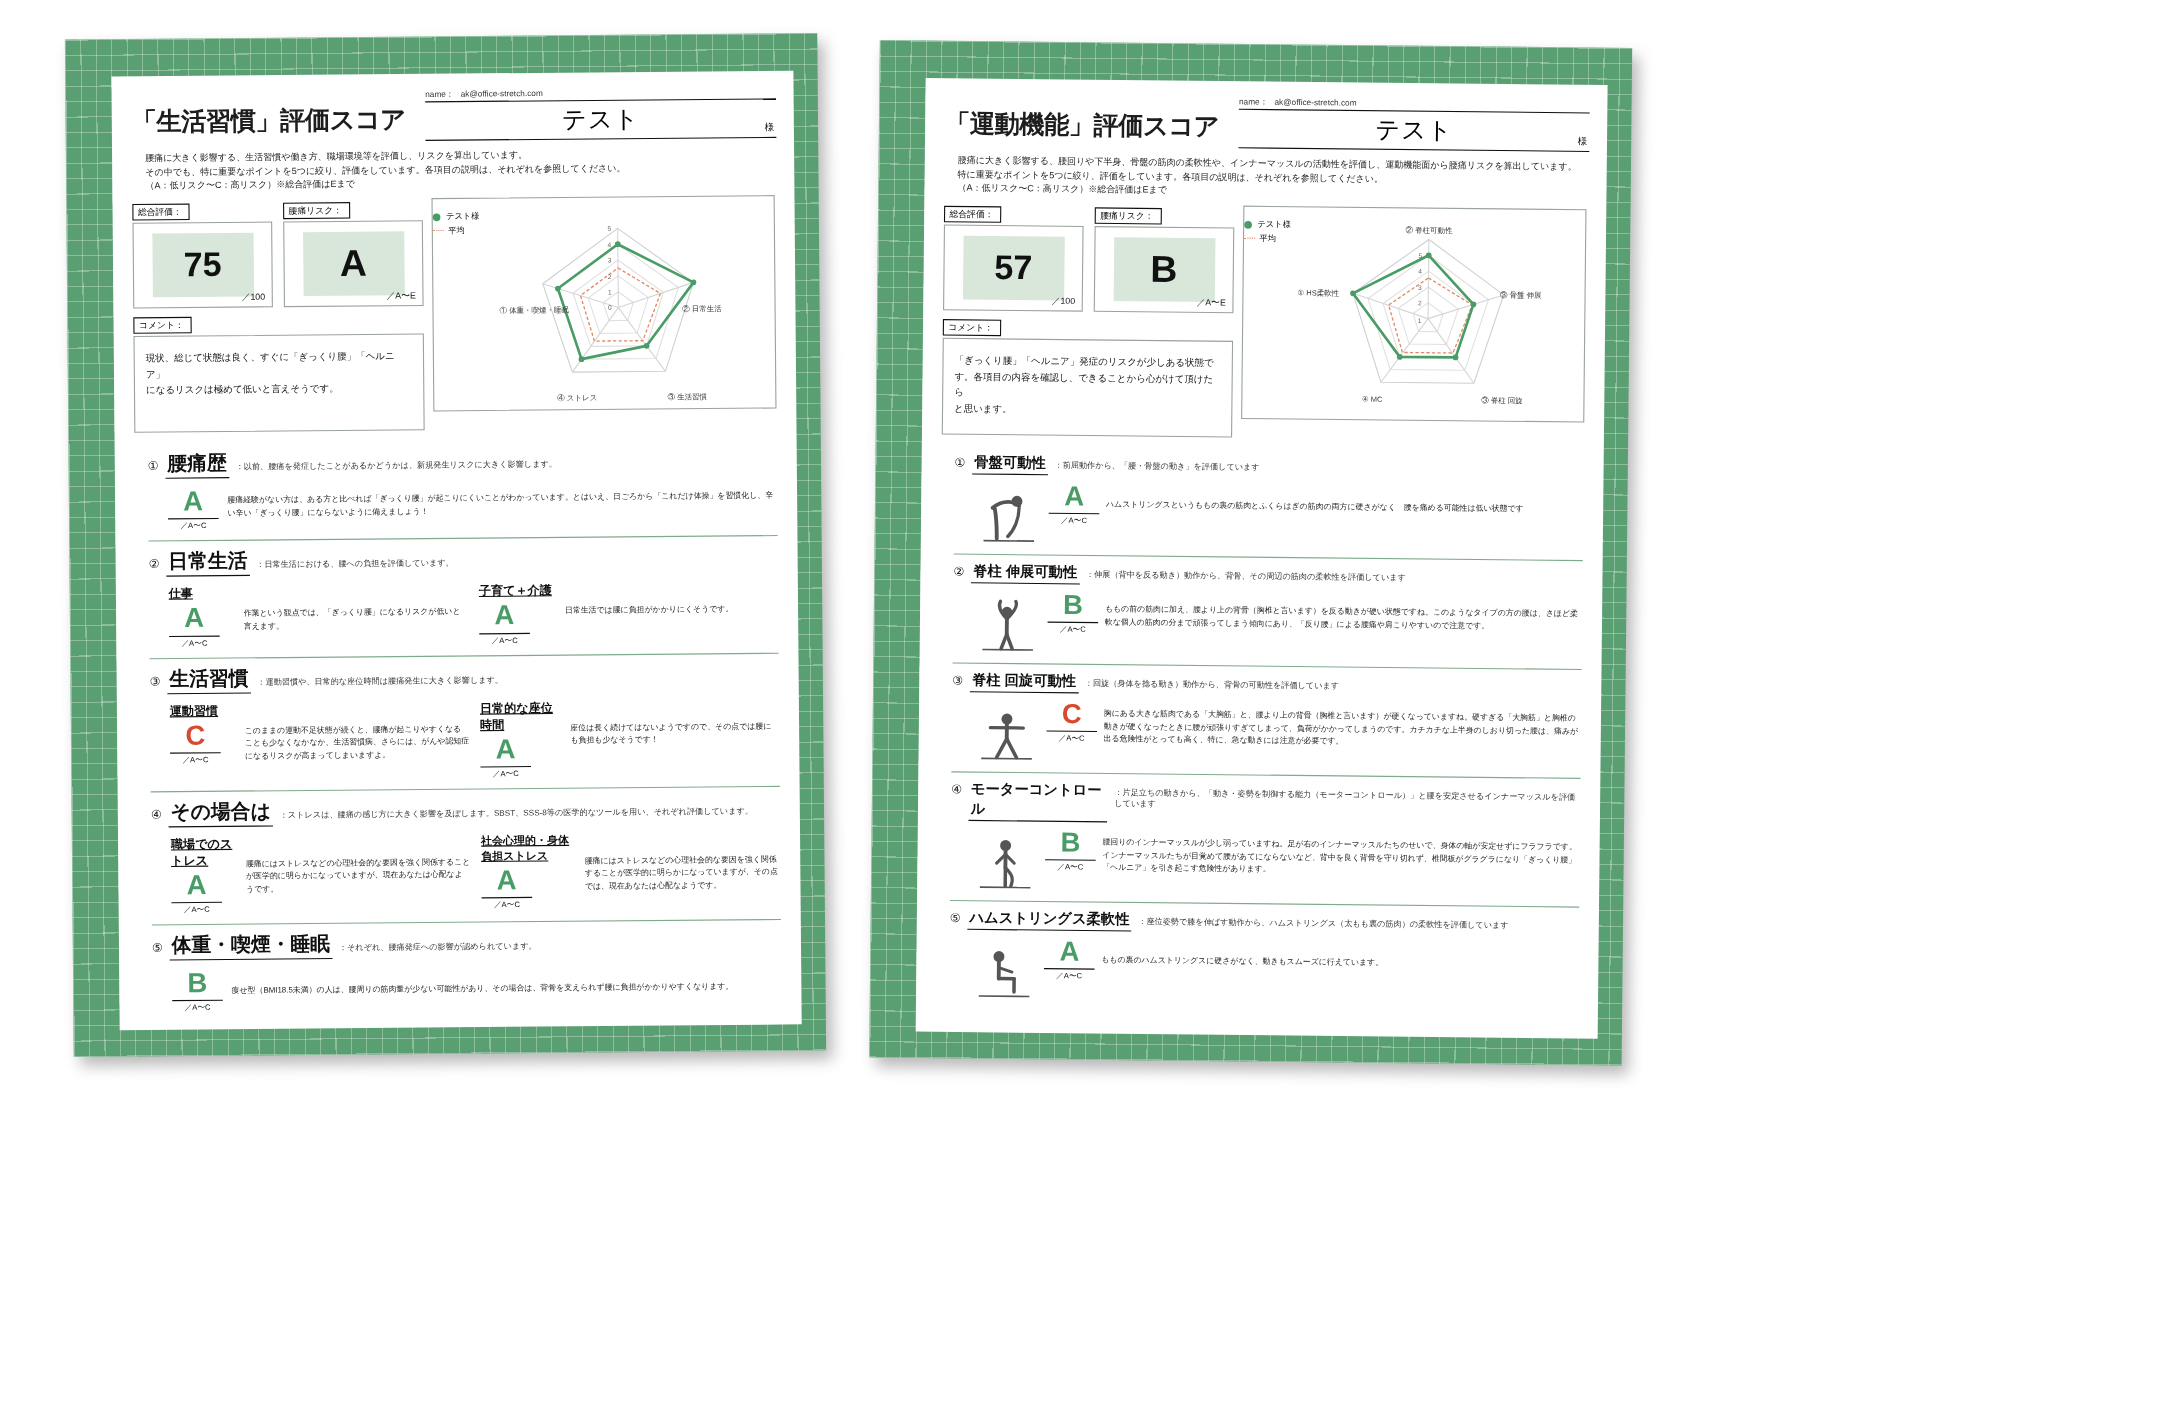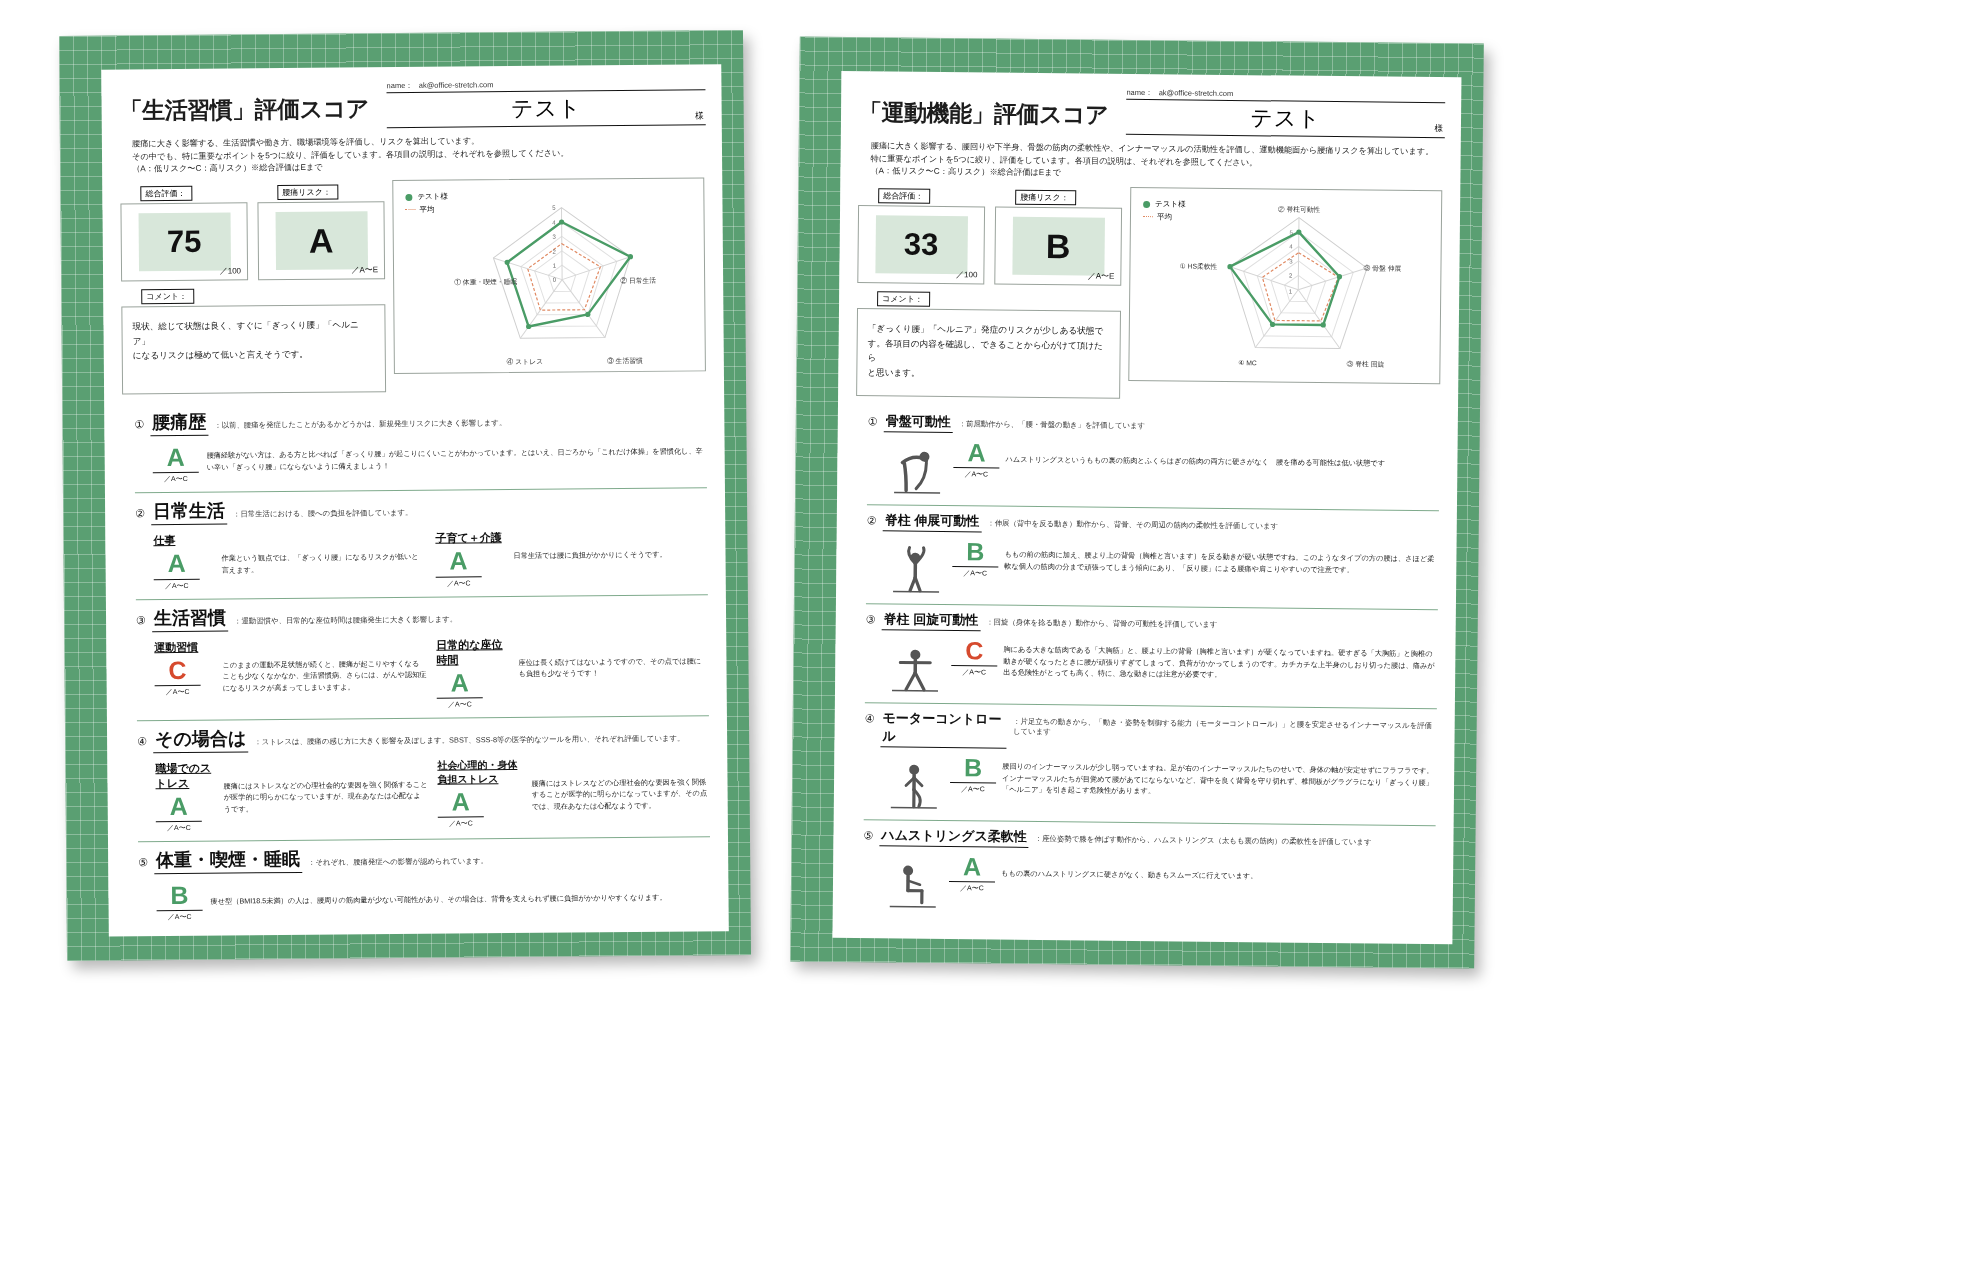--- a/index.html
+++ b/index.html
@@ -52,39 +52,39 @@
   
   .intro { padding:4px 20px 6px 30px; font-size:8.2px; line-height:1.55; color:#1b1b1b; }
 
   
   .summary { display:flex; padding:0 18px 0 18px; gap:8px; }
   .sum-left { width:300px; }
   .boxrow { display:flex; gap:10px; }
   .labeled { flex:1; }
   .cap {
     font-size:8px; border:1px solid #111; display:inline-block; padding:1px 6px 1px 4px;
-    margin-bottom:2px; background:#fff;margin-left:20px;
+    margin-bottom:2px; background:#fff;
   }
   .score-cell {
     border:1px solid #9aa39c; height:78px; position:relative; background:#fff;
     display:flex; align-items:center; justify-content:center;
   }
   .score-chip {
     width:92px; height:58px; background:#d8e7da; display:flex; align-items:center; justify-content:center;
     font-size:31px; font-weight:bold; color:#111;
   }
   .score-chip.letter { font-size:34px; }
   .unit { position:absolute; right:6px; bottom:3px; font-size:8px; color:#111; }
   .comment-cap { margin-top:8px; }
   .comment-box {
     border:1px solid #9aa39c; height:88px; padding:12px 10px; font-size:8.6px; line-height:1.7;
     color:#111;
   }
   .chart-box { flex:1; border:1px solid #9aa39c; height:194px; position:relative; background:#fff; }
-  .legend { position:absolute; left:12px; top:10px; font-size:7.5px; line-height:1.7; }
+  .legend { position:absolute; left:0; top:10px; font-size:7.5px; line-height:1.7; }
   .legend .dot { display:inline-block; width:7px; height:7px; border-radius:50%; background:#4a9c66; margin-right:5px; vertical-align:middle;}
   .legend .dash { display:inline-block; width:10px; border-top:1.5px dotted #e08a63; margin-right:4px; vertical-align:middle;}
 
   
   .sections { padding:10px 18px 0 30px; }
   .sec { border-bottom:1px solid #7faa8c; padding:6px 0 8px; }
   .sec-head { display:flex; align-items:baseline; gap:6px; }
   .sec-num { font-size:11px; color:#111; }
   .sec-title { font-size:18px; font-weight:bold; color:#111; border-bottom:1.4px solid #111; padding:0 2px 1px;}
   .sec-desc { font-size:7.4px; color:#333; }
@@ -359,21 +359,21 @@
 
       <div class="intro" style="white-space:pre-line">腰痛に大きく影響する、腰回りや下半身、骨盤の筋肉の柔軟性や、インナーマッスルの活動性を評価し、運動機能面から腰痛リスクを算出しています。特に重要なポイントを5つに絞り、評価をしています。各項目の説明は、それぞれを参照してください。
 （A：低リスク〜C：高リスク）※総合評価はEまで</div>
 
       <div class="summary">
         <div class="sum-left">
           <div class="boxrow">
             <div class="labeled">
               <div class="cap">総合評価：</div>
               <div class="score-cell">
-                <div class="score-chip">33</div>
+                <div class="score-chip">57</div>
                 <div class="unit">／100</div>
               </div>
             </div>
             <div class="labeled">
               <div class="cap">腰痛リスク：</div>
               <div class="score-cell">
                 <div class="score-chip letter">B</div>
                 <div class="unit">／A〜E</div>
               </div>
             </div>

